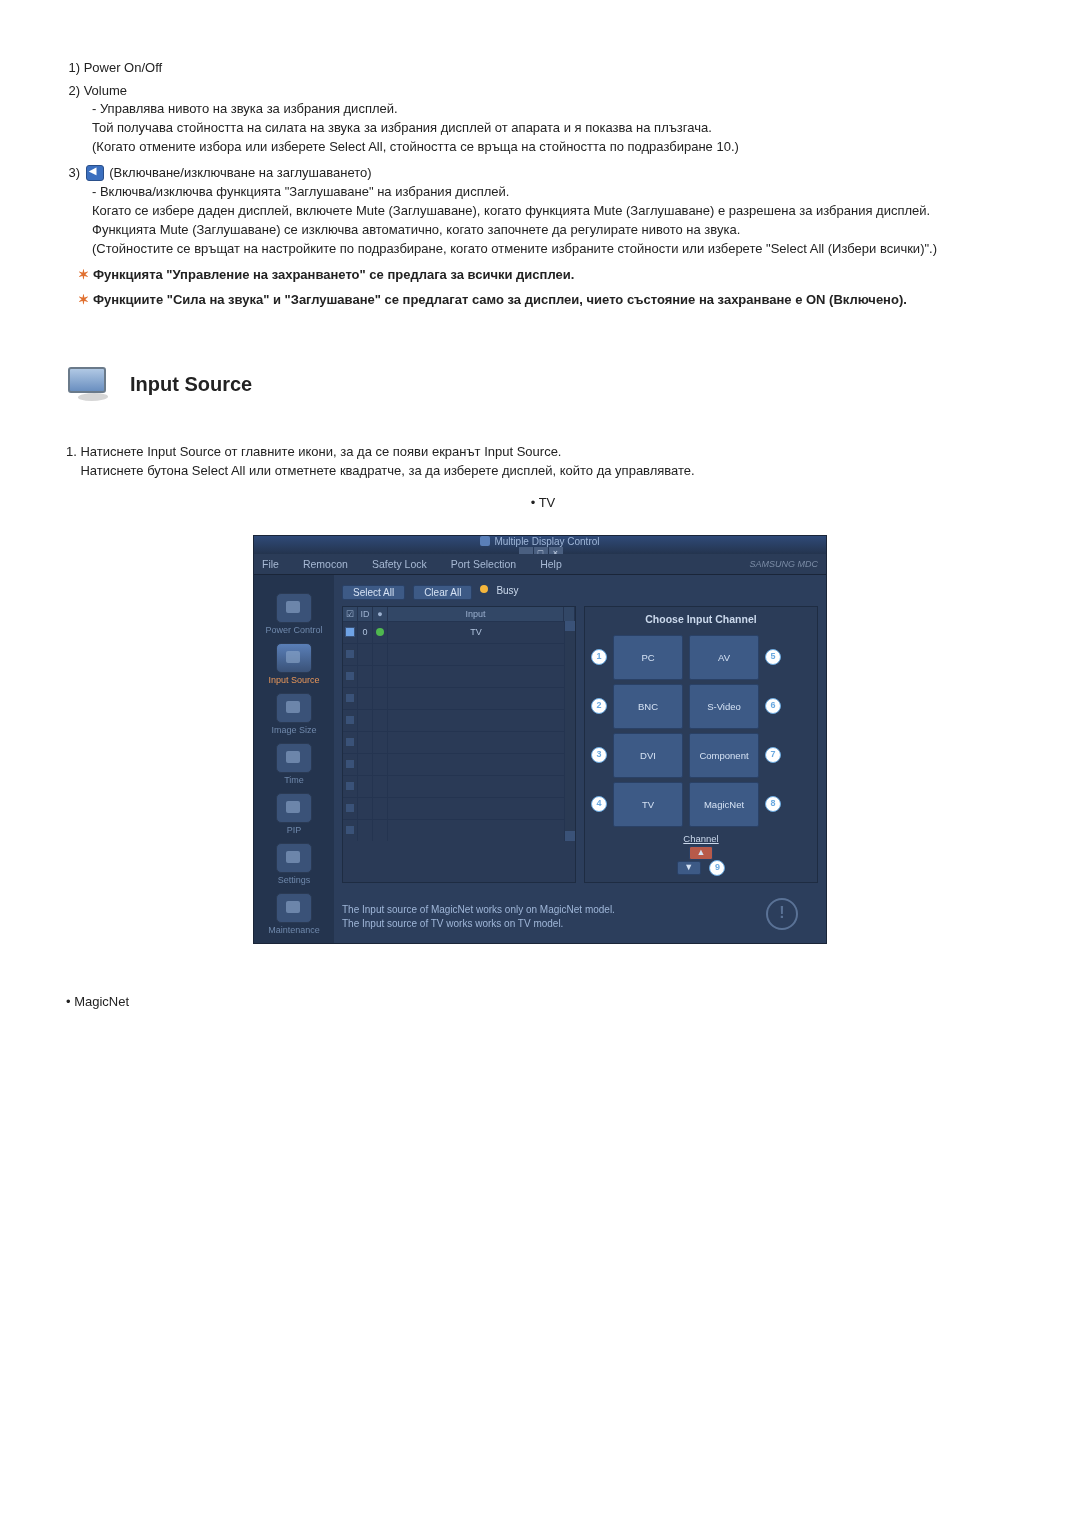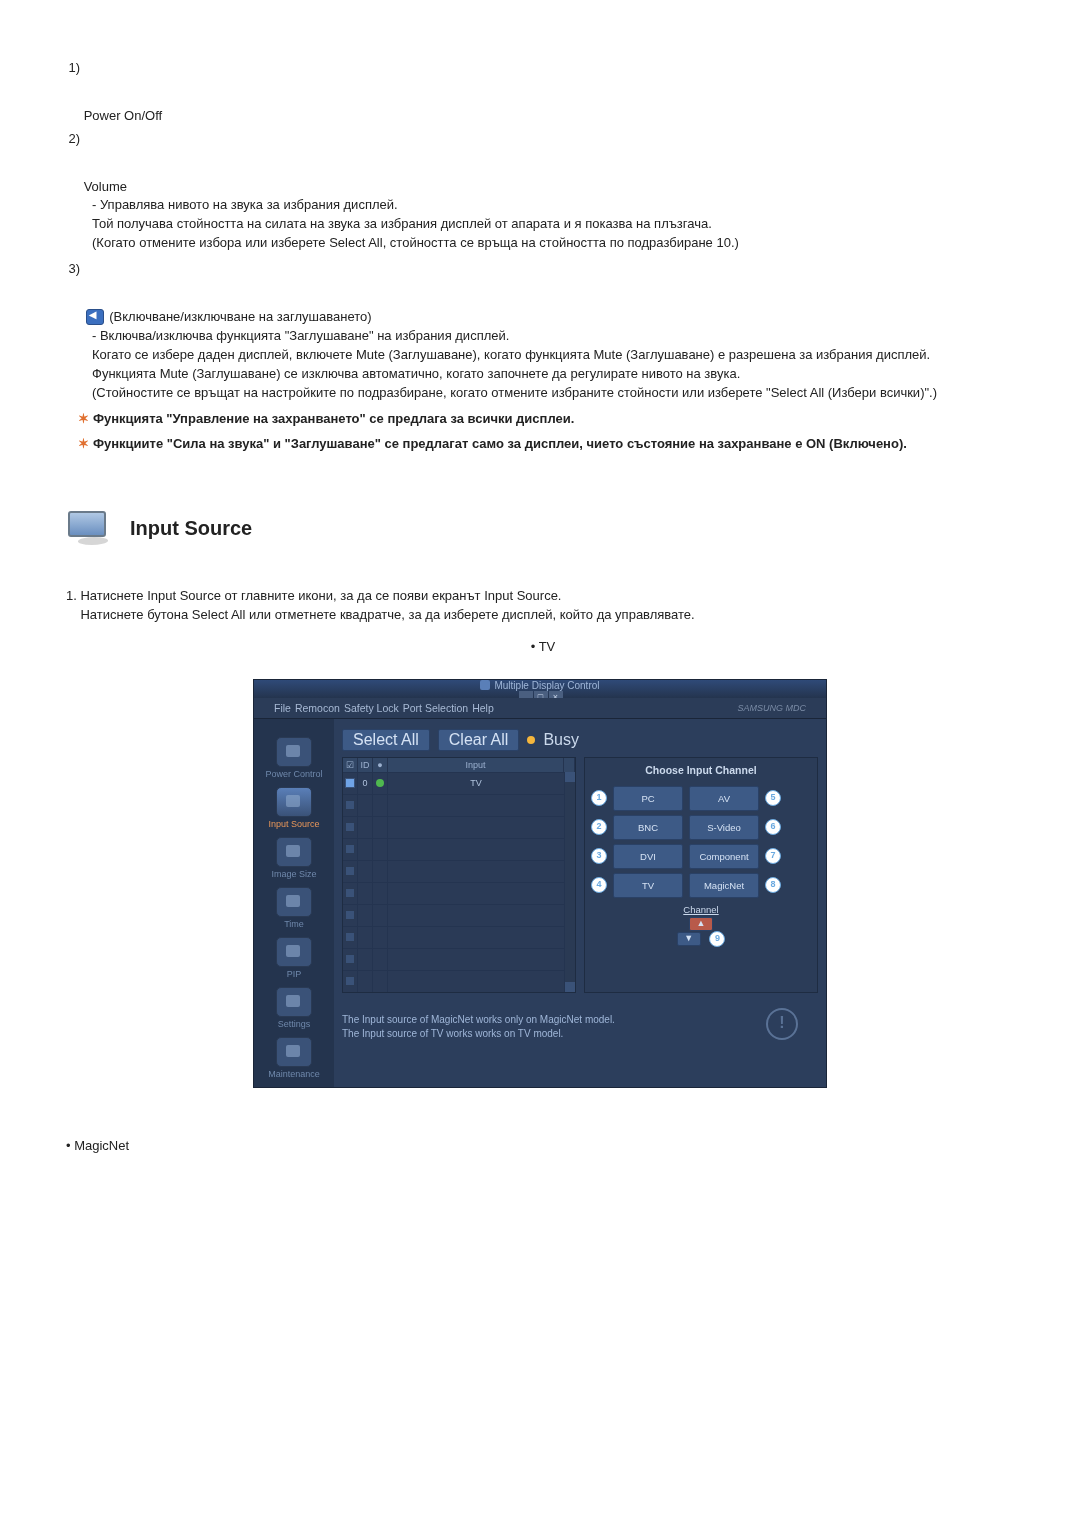--- a/index.html
+++ b/index.html
@@ -18,21 +18,20 @@
     margin-bottom: 8px;
   }
   .num {
     display: inline-block;
     width: 20px;
     text-align: right;
     vertical-align: top;
   }
   .label {
     display: inline-block;
-    margin-top: 48px;
   }
   .sub {
     margin-left: 32px;
     margin-top: 2px;
     line-height: 1.45;
   }
   .mute-icon {
     display: inline-block;
     width: 16px; height: 14px;
     background: #3b6fbf;
@@ -136,28 +135,28 @@
     line-height:12px;
     color:#cbd8ea;
   }
   .ss-menubar {
     height: 20px;
     background: #2b3c58;
     font-size: 10.5px;
     color: #a7b9d4;
     display: flex;
     align-items: center;
-    padding-left: 20px;
-    gap: 4px;
+    padding-left: 8px;
+    gap: 24px;
     border-bottom: 1px solid #1a2538;
     position: relative;
   }
   .ss-brand {
     position: absolute;
-    right: 20px;
+    right: 8px;
     font-style: italic;
     font-size: 9px;
     color: #7a8ba5;
   }
   .ss-body {
     display: flex;
     min-height: 350px;
   }
   .ss-sidebar {
     width: 82px;
@@ -190,23 +189,22 @@
     opacity: 0.6;
   }
   .ss-main {
     flex: 1;
     background: #2c3e5c;
     padding: 10px 8px 8px 8px;
     position: relative;
   }
   .ss-toolbar {
     display: flex;
-    align-items: center;
     gap: 8px;
-    font-size: 16px;
+    font-size: 10px;
     margin-bottom: 6px;
   }
   .ss-btn {
     padding: 1px 10px;
     background: #3d5a86;
     color: #d5e2f4;
     border: 1px solid #2a4166;
     border-radius: 2px;
   }
   .busy-dot {
@@ -286,21 +284,21 @@
     text-align: center;
     line-height: 13px;
     font-weight: bold;
     background: #fff;
   }
   .src-btn {
     background: #3d5a86;
     border: 1px solid #2a4166;
     border-radius: 2px;
     text-align: center;
-    padding: 6px 0;
+    padding: 16px 0;
     color: #d5e2f4;
     font-size: 9.5px;
   }
   .ch-label { text-align:center; margin-top:6px; font-size:9.5px;text-decoration:underline;}
   .ch-buttons { text-align:center; margin-top:2px;}
   .ch-btn {
     display:inline-block; width:22px; height:12px;
     background:#3d5a86; border:1px solid #2a4166; border-radius:2px;
     color:#d5e2f4; font-size:9px; line-height:11px;
   }

